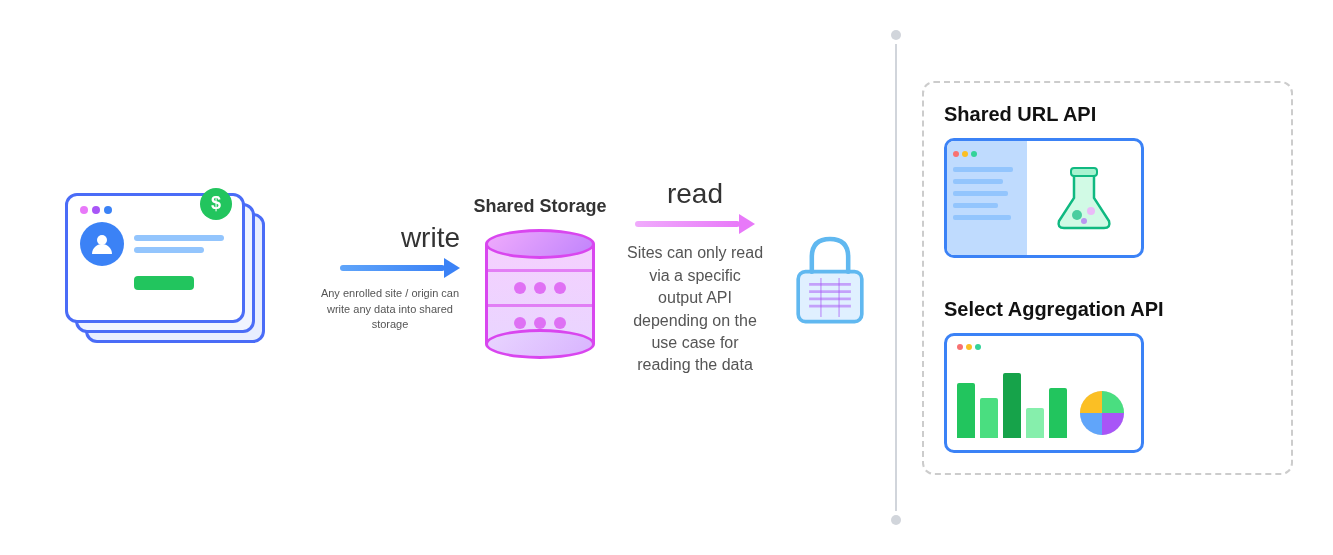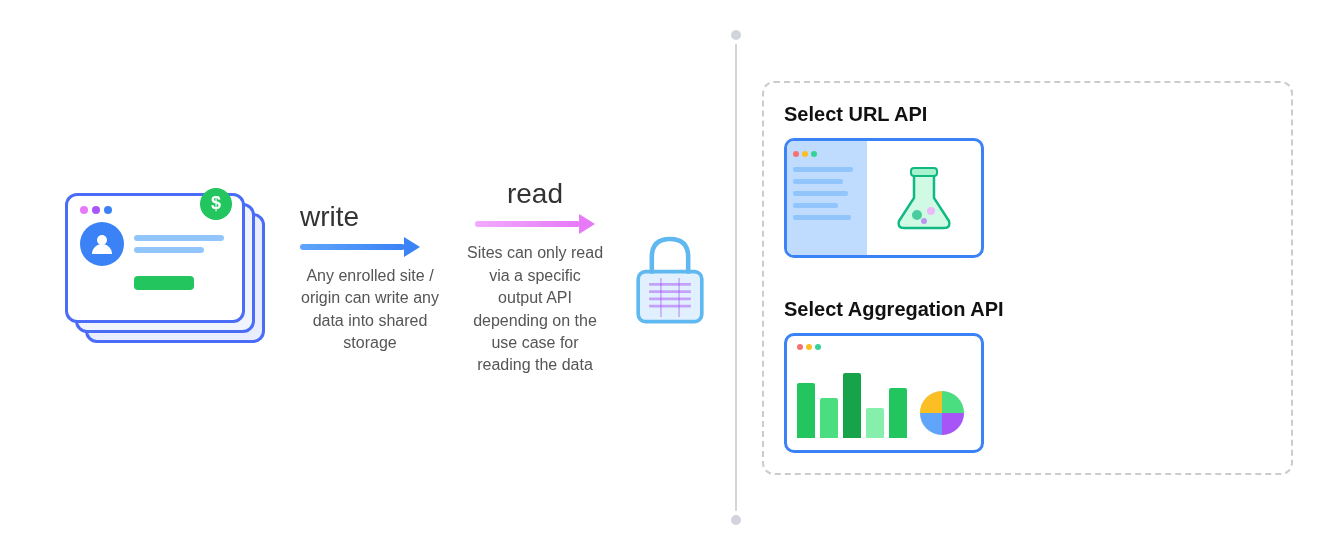--- a/index.html
+++ b/index.html
@@ -154,21 +154,21 @@
       z-index: 4;
       color: #fff;
       font-size: 18px;
       font-weight: bold;
     }
 
     
     .arrow-section {
       display: flex;
       flex-direction: column;
-      align-items: flex-start;
+      align-items: flex-end;
       justify-content: center;
       width: 160px;
       flex-shrink: 0;
     }
 
     .arrow-label {
       font-size: 28px;
       font-weight: 400;
       color: #333;
       margin-bottom: 4px;
@@ -200,21 +200,21 @@
       top: 50%;
       transform: translateY(-50%);
       width: 0;
       height: 0;
       border-top: 10px solid transparent;
       border-bottom: 10px solid transparent;
       border-left: 16px solid #3b82f6;
     }
 
     .arrow-desc {
-      font-size: 16px;
+      font-size: 11px;
       color: #555;
       text-align: center;
       line-height: 1.4;
       max-width: 140px;
     }
 
     
     .db-section {
       display: flex;
       flex-direction: column;
@@ -507,20 +507,41 @@
       </div>
     </div>
   </div>
 
   <div class="arrow-section">
     <span class="arrow-label">write</span>
     <div class="arrow-blue"></div>
     <p class="arrow-desc">Any enrolled site / origin can write any data into shared storage</p>
   </div>
 
+  <div class="db-section">
+    <div class="db-title">Shared Storage</div>
+    <div class="db-cylinder">
+      <div class="db-top"></div>
+      <div class="db-body">
+        <div class="db-stripe"></div>
+        <div class="db-dot-row">
+          <div class="db-dot"></div>
+          <div class="db-dot"></div>
+          <div class="db-dot"></div>
+        </div>
+        <div class="db-stripe"></div>
+        <div class="db-dot-row">
+          <div class="db-dot"></div>
+          <div class="db-dot"></div>
+          <div class="db-dot"></div>
+        </div>
+      </div>
+      <div class="db-bottom"></div>
+    </div>
+  </div>
 
   <div class="read-arrow-section">
     <span class="read-label">read</span>
     <div class="arrow-pink"></div>
     <p class="read-desc">Sites can only read via a specific output API depending on the use case for reading the data</p>
   </div>
 
   <div class="lock-section">
     <svg class="lock-icon" viewBox="0 0 90 110">
 
@@ -542,21 +563,21 @@
     <div class="vdiv-dot"></div>
     <div class="vdiv-line"></div>
     <div class="vdiv-dot"></div>
   </div>
 
   <div class="right-panel">
 
     <div style="display:flex; flex-direction:column; gap:40px;">
 
       <div class="api-item">
-        <div class="api-title">Select URL API</div>
+        <div class="api-title">Shared URL API</div>
         <div class="api-card">
 
           <div class="api-card-left">
             <div class="api-card-dots">
               <div class="api-dot api-dot-1"></div>
               <div class="api-dot api-dot-2"></div>
               <div class="api-dot api-dot-3"></div>
             </div>
             <div class="api-line" style="width:60px;"></div>
             <div class="api-line" style="width:50px;"></div>

